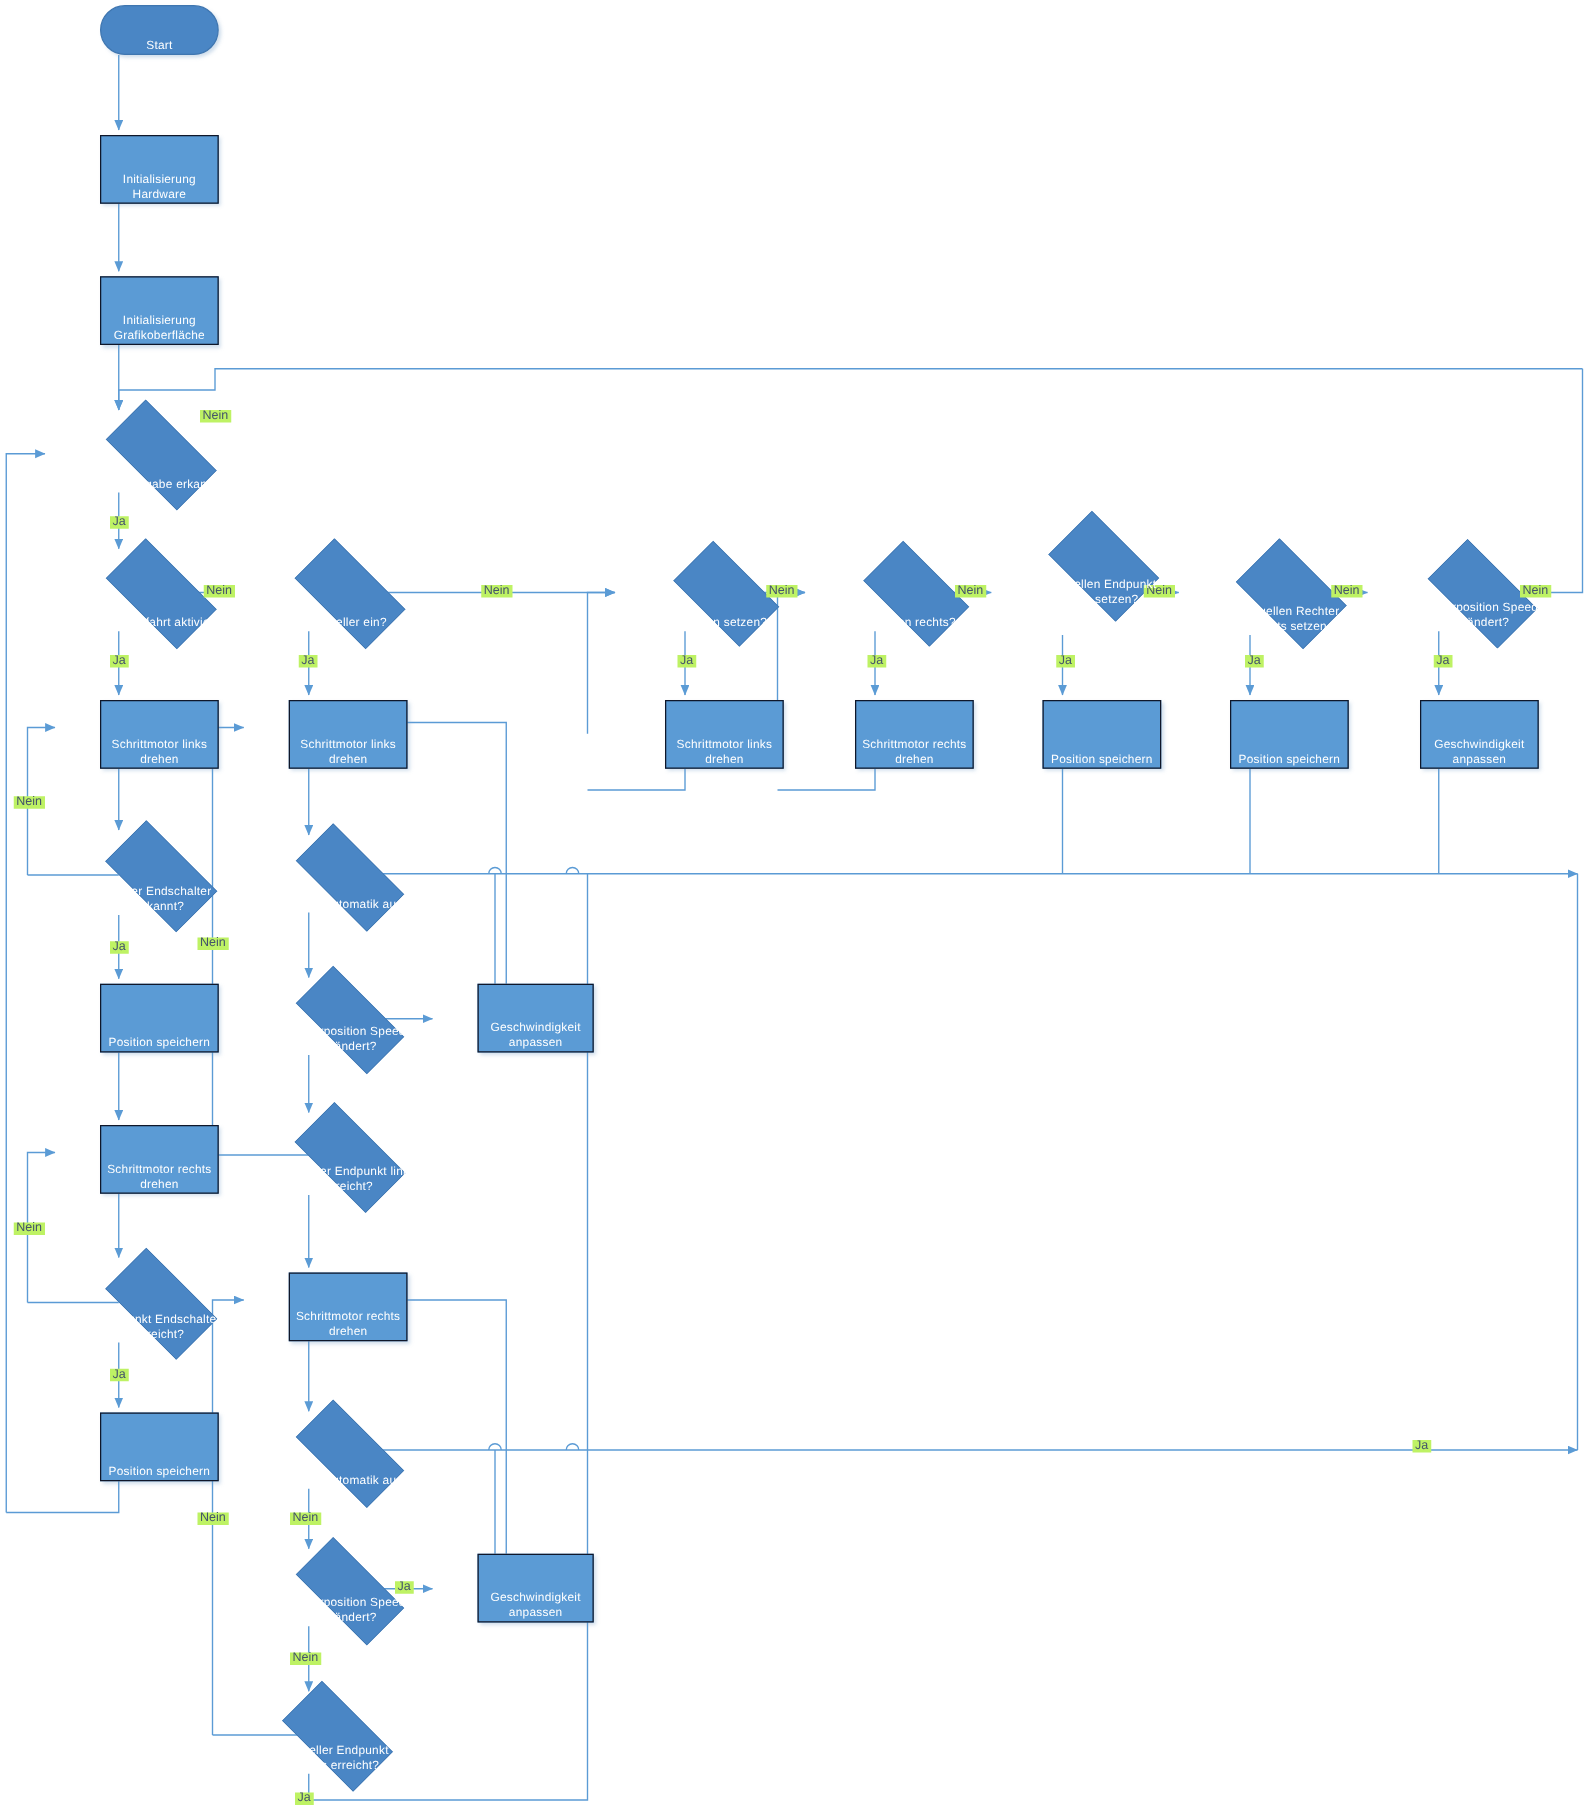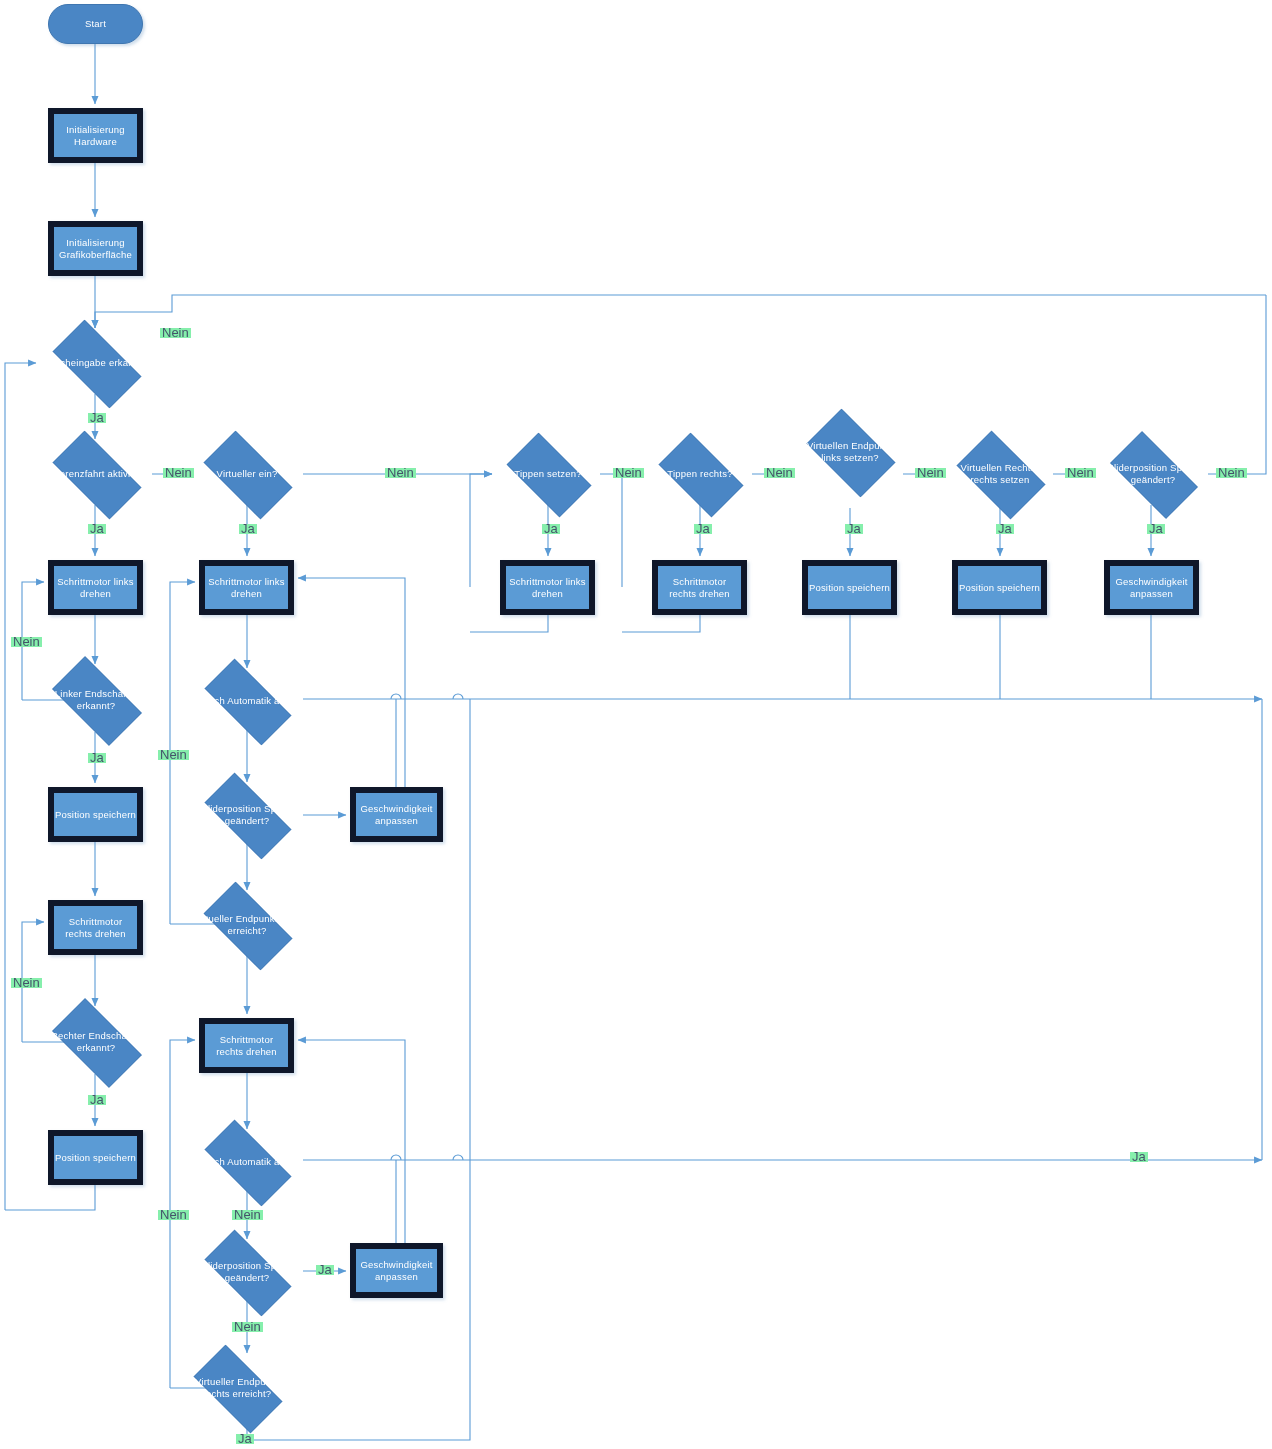--- a/index.html
+++ b/index.html
@@ -1,29 +1,29 @@
 <!DOCTYPE html>
 <html><head>
 <meta charset="utf-8">
 <style>
   html,body{margin:0;padding:0;background:#ffffff;}
   body{font-family:"Liberation Sans",sans-serif;}
   #canvas{position:relative;width:1272px;height:1449px;background:#fff;overflow:hidden;}
   svg#wires{position:absolute;left:0;top:0;width:1272px;height:1449px;pointer-events:none;}
-  .node{position:absolute;box-sizing:border-box;display:flex;align-items:center;justify-content:center;
-        text-align:center;color:#ffffff;font-size:9.5px;line-height:12px;letter-spacing:.2px;}
-  .proc{background:#5b9bd5;border:6px solid #0f172a;box-shadow:2px 2px 3px rgba(120,160,200,.35);}
+  .node{position:absolute;box-sizing:border-box;display:flex;align-items:flex-end;justify-content:center;
+        text-align:center;color:#ffffff;font-size:9.5px;line-height:12px;letter-spacing:.2px;margin-left:32px;}
+  .proc{background:#5b9bd5;border:1px solid #0f172a;box-shadow:2px 2px 3px rgba(120,160,200,.35);}
   .term{background:#4a86c5;border:1px solid #3f76b0;border-radius:22px;box-shadow:2px 2px 3px rgba(120,160,200,.35);}
   .dia{background:transparent;border:none;box-shadow:none;}
   .dia .dshape{position:absolute;left:0;top:0;width:100%;height:100%;
        background:#4a86c5;border:1px solid #3f76b0;
        transform:rotate(45deg) scale(.705);}
   .dia .dlabel{position:relative;z-index:3;width:108%;}
-  .elabel{position:absolute;color:#44546a;font-size:13px;line-height:10px;
-          background:#86efac;padding:0 2px;white-space:nowrap;}
+  .elabel{position:absolute;color:#44546a;font-size:10px;line-height:10px;
+          background:#bef264;padding:0 2px;white-space:nowrap;}
 </style>
 </head>
 <body>
 
 <div id="canvas">
 
   <svg id="wires" viewBox="0 0 1272 1449">
     <defs>
       <marker id="ah" markerWidth="9" markerHeight="9" refX="7.2" refY="3.2" orient="auto">
         <path d="M0,0 L7.5,3.2 L0,6.4 z" fill="#5b9bd5"></path>
@@ -174,21 +174,21 @@
         <div class="dlabel">Linker Endschalter erkannt?</div>
       </div>
       <div class="node proc" style="left: 48px; top: 787px; width: 95px; height: 55px;">
         <span>Position speichern</span>
       </div>
       <div class="node proc" style="left: 48px; top: 900px; width: 95px; height: 55px;">
         <span>Schrittmotor rechts drehen</span>
       </div>
       <div class="node dia" style="left: 40px; top: 1010px; width: 112px; height: 64px;">
         <div class="dshape"></div>
-        <div class="dlabel">Rechter Endschalter erkannt?</div>
+        <div class="dlabel">Endpunkt Endschalter erreicht?</div>
       </div>
       <div class="node proc" style="left: 48px; top: 1130px; width: 95px; height: 55px;">
         <span>Position speichern</span>
       </div>
       <div class="node proc" style="left: 199px; top: 560px; width: 95px; height: 55px;">
         <span>Schrittmotor links drehen</span>
       </div>
       <div class="node dia" style="left: 191px; top: 672px; width: 112px; height: 58px;">
         <div class="dshape"></div>
         <div class="dlabel">Touch Automatik aus?</div>

